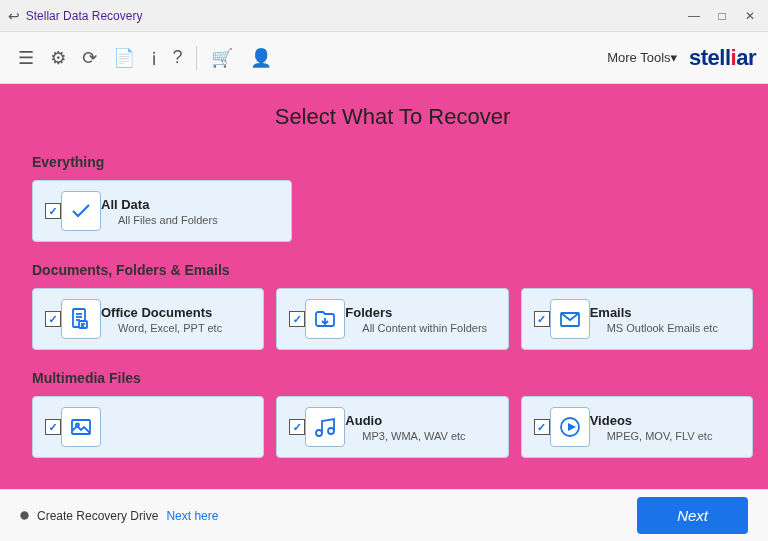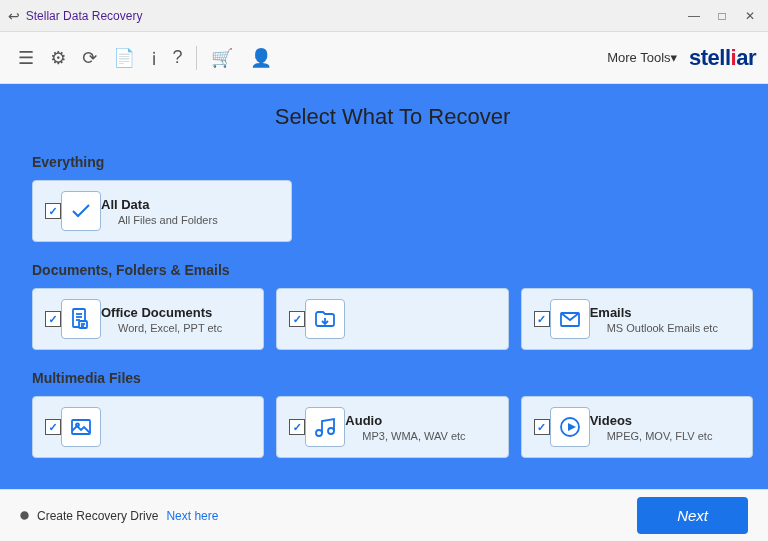--- a/index.html
+++ b/index.html
@@ -108,21 +108,21 @@
     }
     .stellar-logo span {
       color: #e31937;
     }
 
     
     .main-content {
       flex: 1;
       padding: 20px 15px 0 32px;
       overflow-y: auto;
-      background: #3b82f6;
+      background: #ec4899;
     }
 
     .page-title {
       font-size: 22px;
       font-weight: 400;
       color: #222;
       text-align: center;
       margin-bottom: 24px;
     }
 
@@ -333,20 +333,24 @@
 
       <div class="card">
         <div class="card-checkbox checked"></div>
         <div class="card-icon-box">
           <svg viewBox="0 0 24 24" fill="none" stroke="#1a73e8" stroke-width="1.8">
             <path d="M3 7 C3 6 4 5 5 5 L10 5 L12 7 L19 7 C20 7 21 8 21 9 L21 17 C21 18 20 19 19 19 L5 19 C4 19 3 18 3 17 Z"></path>
             <line x1="12" y1="11" x2="12" y2="16"></line>
             <polyline points="9 14 12 17 15 14"></polyline>
           </svg>
         </div>
+        <div class="card-text">
+          <div class="card-title">Folders</div>
+          <div class="card-subtitle">All Content within Folders</div>
+        </div>
       </div>
 
       <div class="card">
         <div class="card-checkbox checked"></div>
         <div class="card-icon-box">
           <svg viewBox="0 0 24 24" fill="none" stroke="#1a73e8" stroke-width="1.8">
             <rect x="3" y="6" width="18" height="13" rx="1"></rect>
             <polyline points="3 6 12 13 21 6"></polyline>
           </svg>
         </div>

